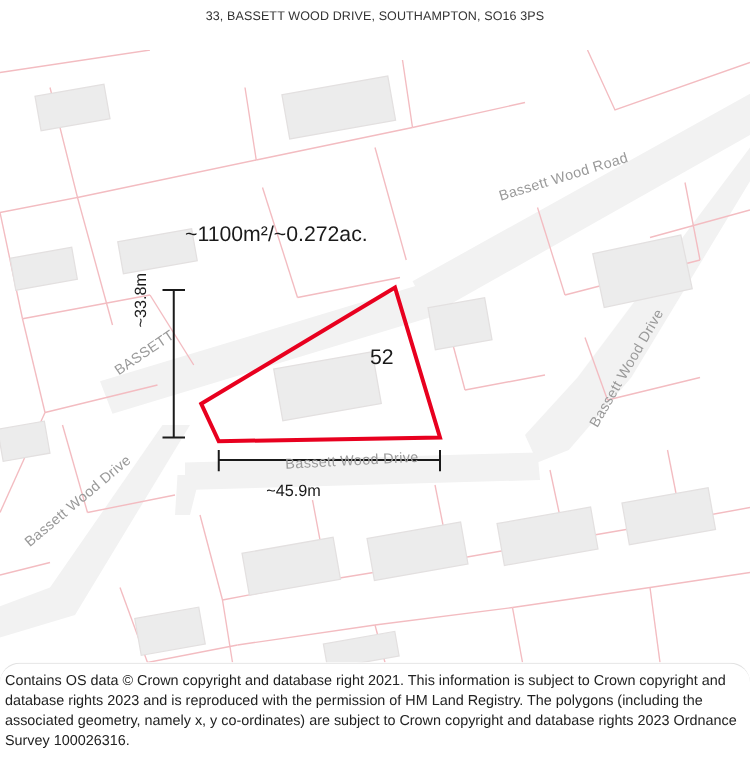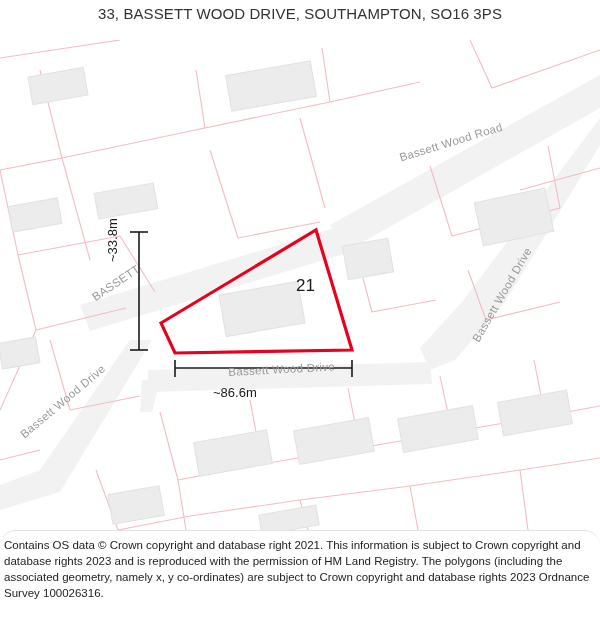--- a/index.html
+++ b/index.html
@@ -24,21 +24,21 @@
     position: absolute;
     top: 0;
     left: 0;
     width: 600px;
     height: 40px;
     text-align: center;
     padding-top: 6px;
     box-sizing: border-box;
   }
   .header .title {
-    font-size: 15px;
+    font-size: 10px;
     color: #333333;
     line-height: 15px;
     letter-spacing: 0.1px;
   }
   .header .subtitle {
     font-size: 11.5px;
     color: #333333;
     line-height: 15px;
   }
   
@@ -246,23 +246,24 @@
         <line x1="139" y1="192" x2="139" y2="310"></line>
         <line x1="130" y1="192" x2="148" y2="192"></line>
         <line x1="130" y1="310" x2="148" y2="310"></line>
 
         <line x1="175" y1="328" x2="352" y2="328"></line>
         <line x1="175" y1="320" x2="175" y2="337"></line>
         <line x1="352" y1="320" x2="352" y2="337"></line>
       </g>
     </svg>
 
-    <div class="house-number">21</div>
+    <div class="area-label">~1100m²/~0.272ac.</div>
+    <div class="house-number">52</div>
     <div class="dim-vertical">~33.8m</div>
-    <div class="dim-horizontal">~86.6m</div>
+    <div class="dim-horizontal">~45.9m</div>
 
     <div class="road-label rl-top">Bassett Wood Road</div>
     <div class="road-label rl-right">Bassett Wood Drive</div>
     <div class="road-label rl-mid">Bassett Wood Drive</div>
     <div class="road-label rl-left-small">BASSETT</div>
     <div class="road-label rl-bottom-left">Bassett Wood Drive</div>
   </div>
 
   <div class="footer">Contains OS data © Crown copyright and database right 2021. This information is subject to Crown copyright and database rights 2023 and is reproduced with the permission of HM Land Registry. The polygons (including the associated geometry, namely x, y co-ordinates) are subject to Crown copyright and database rights 2023 Ordnance Survey 100026316.</div>
 

